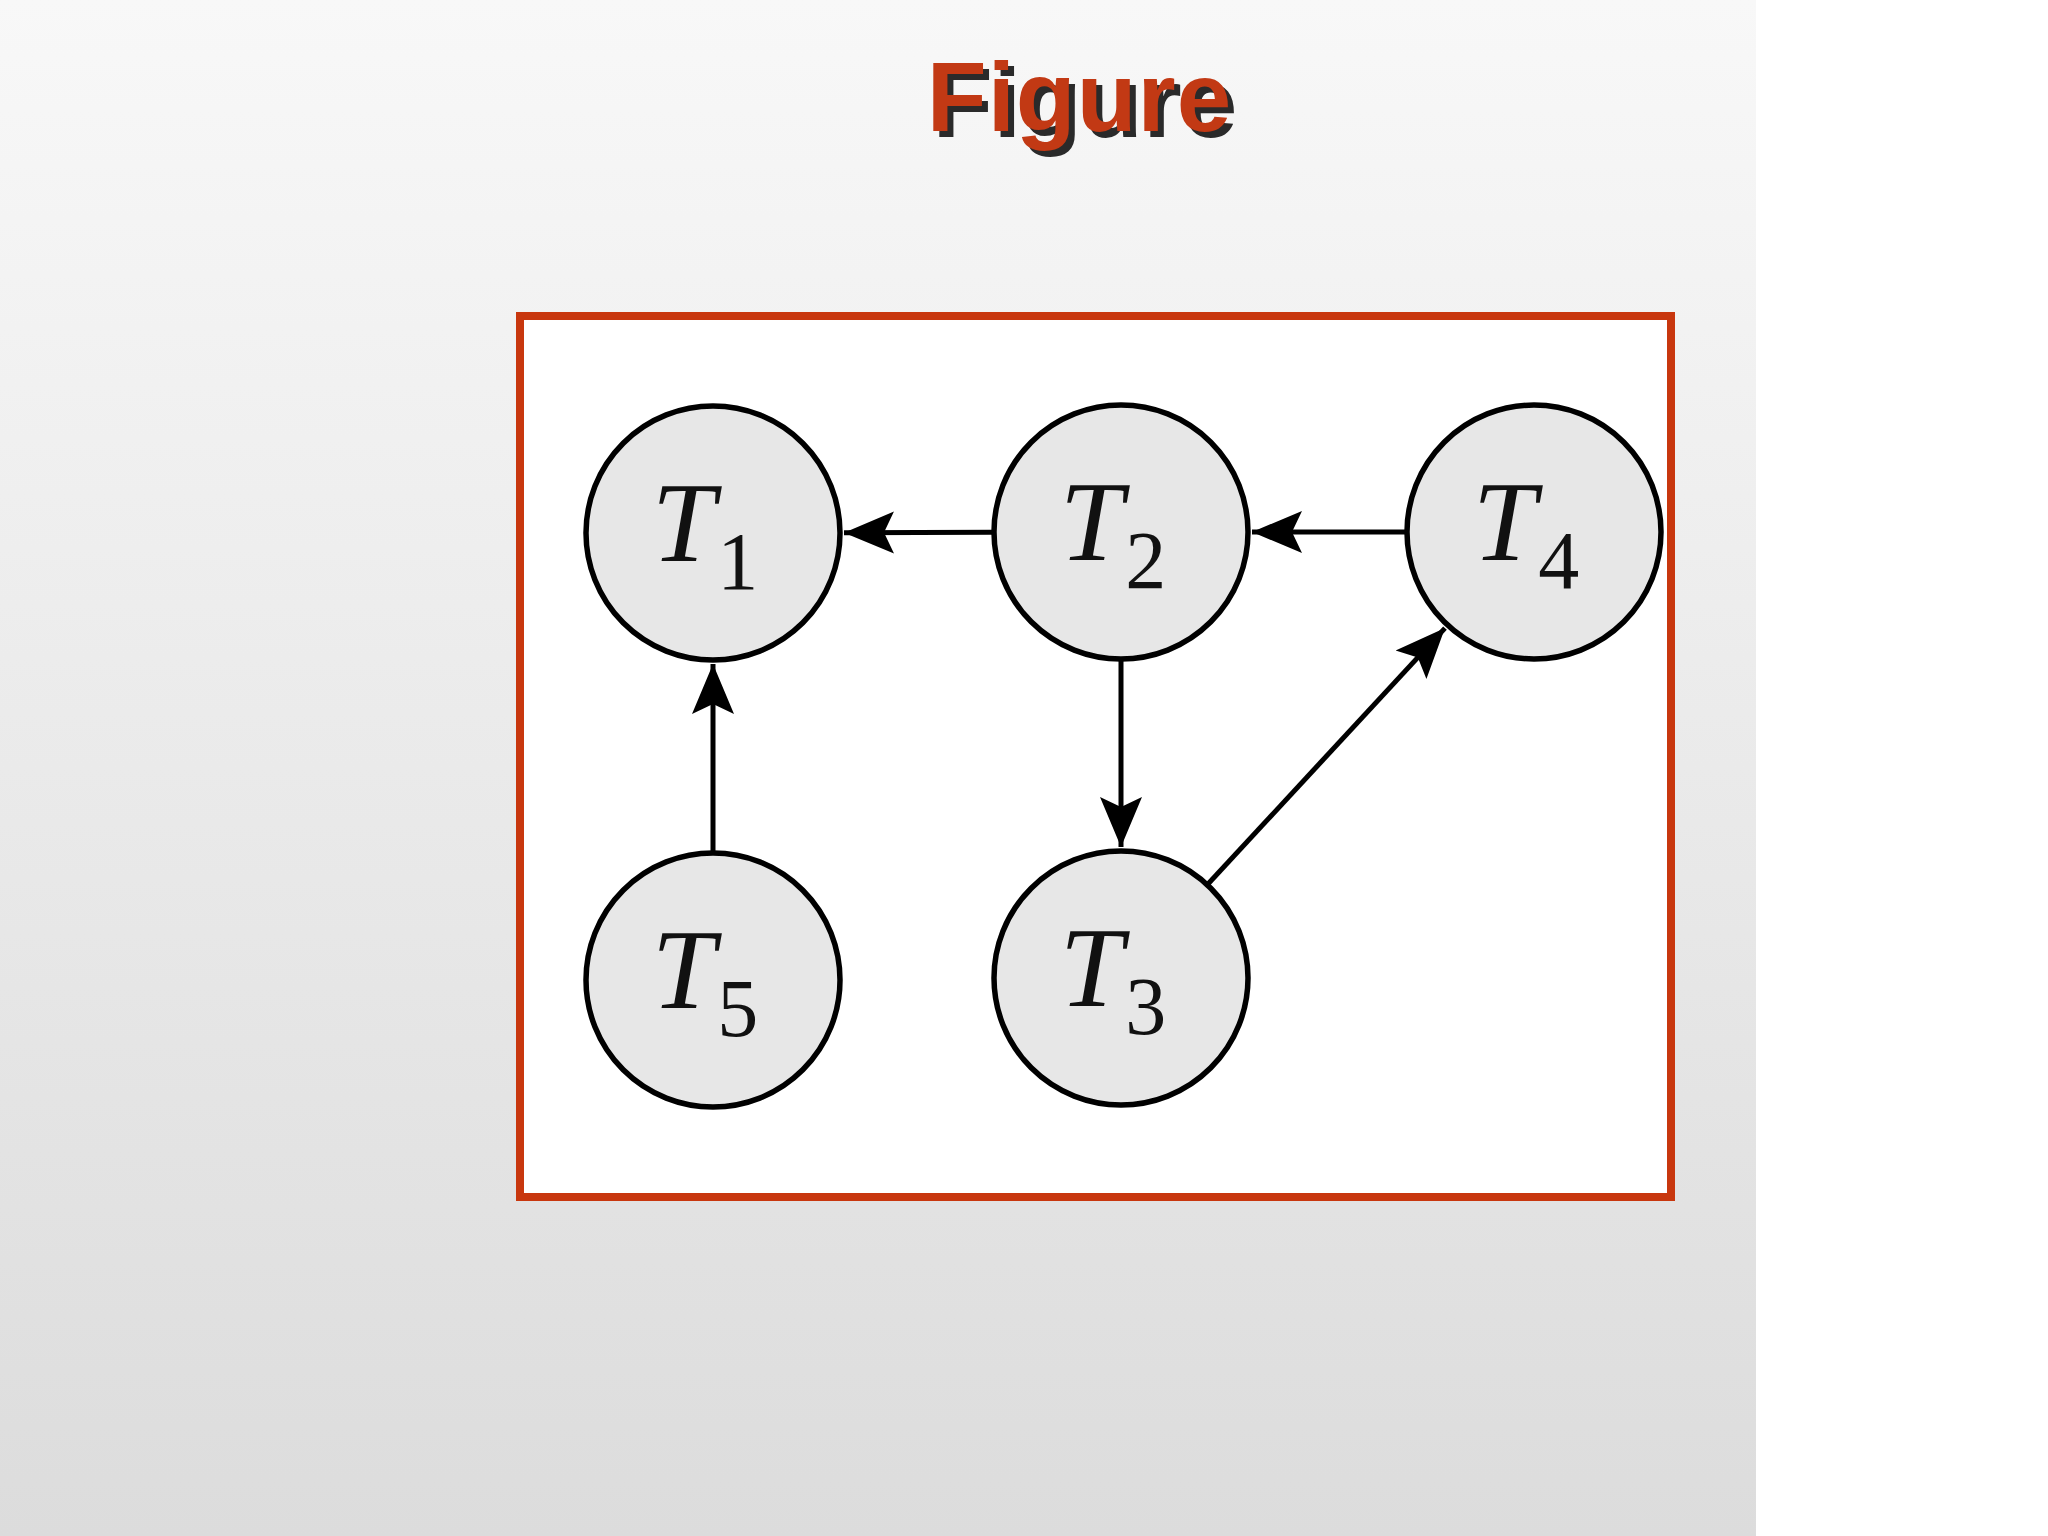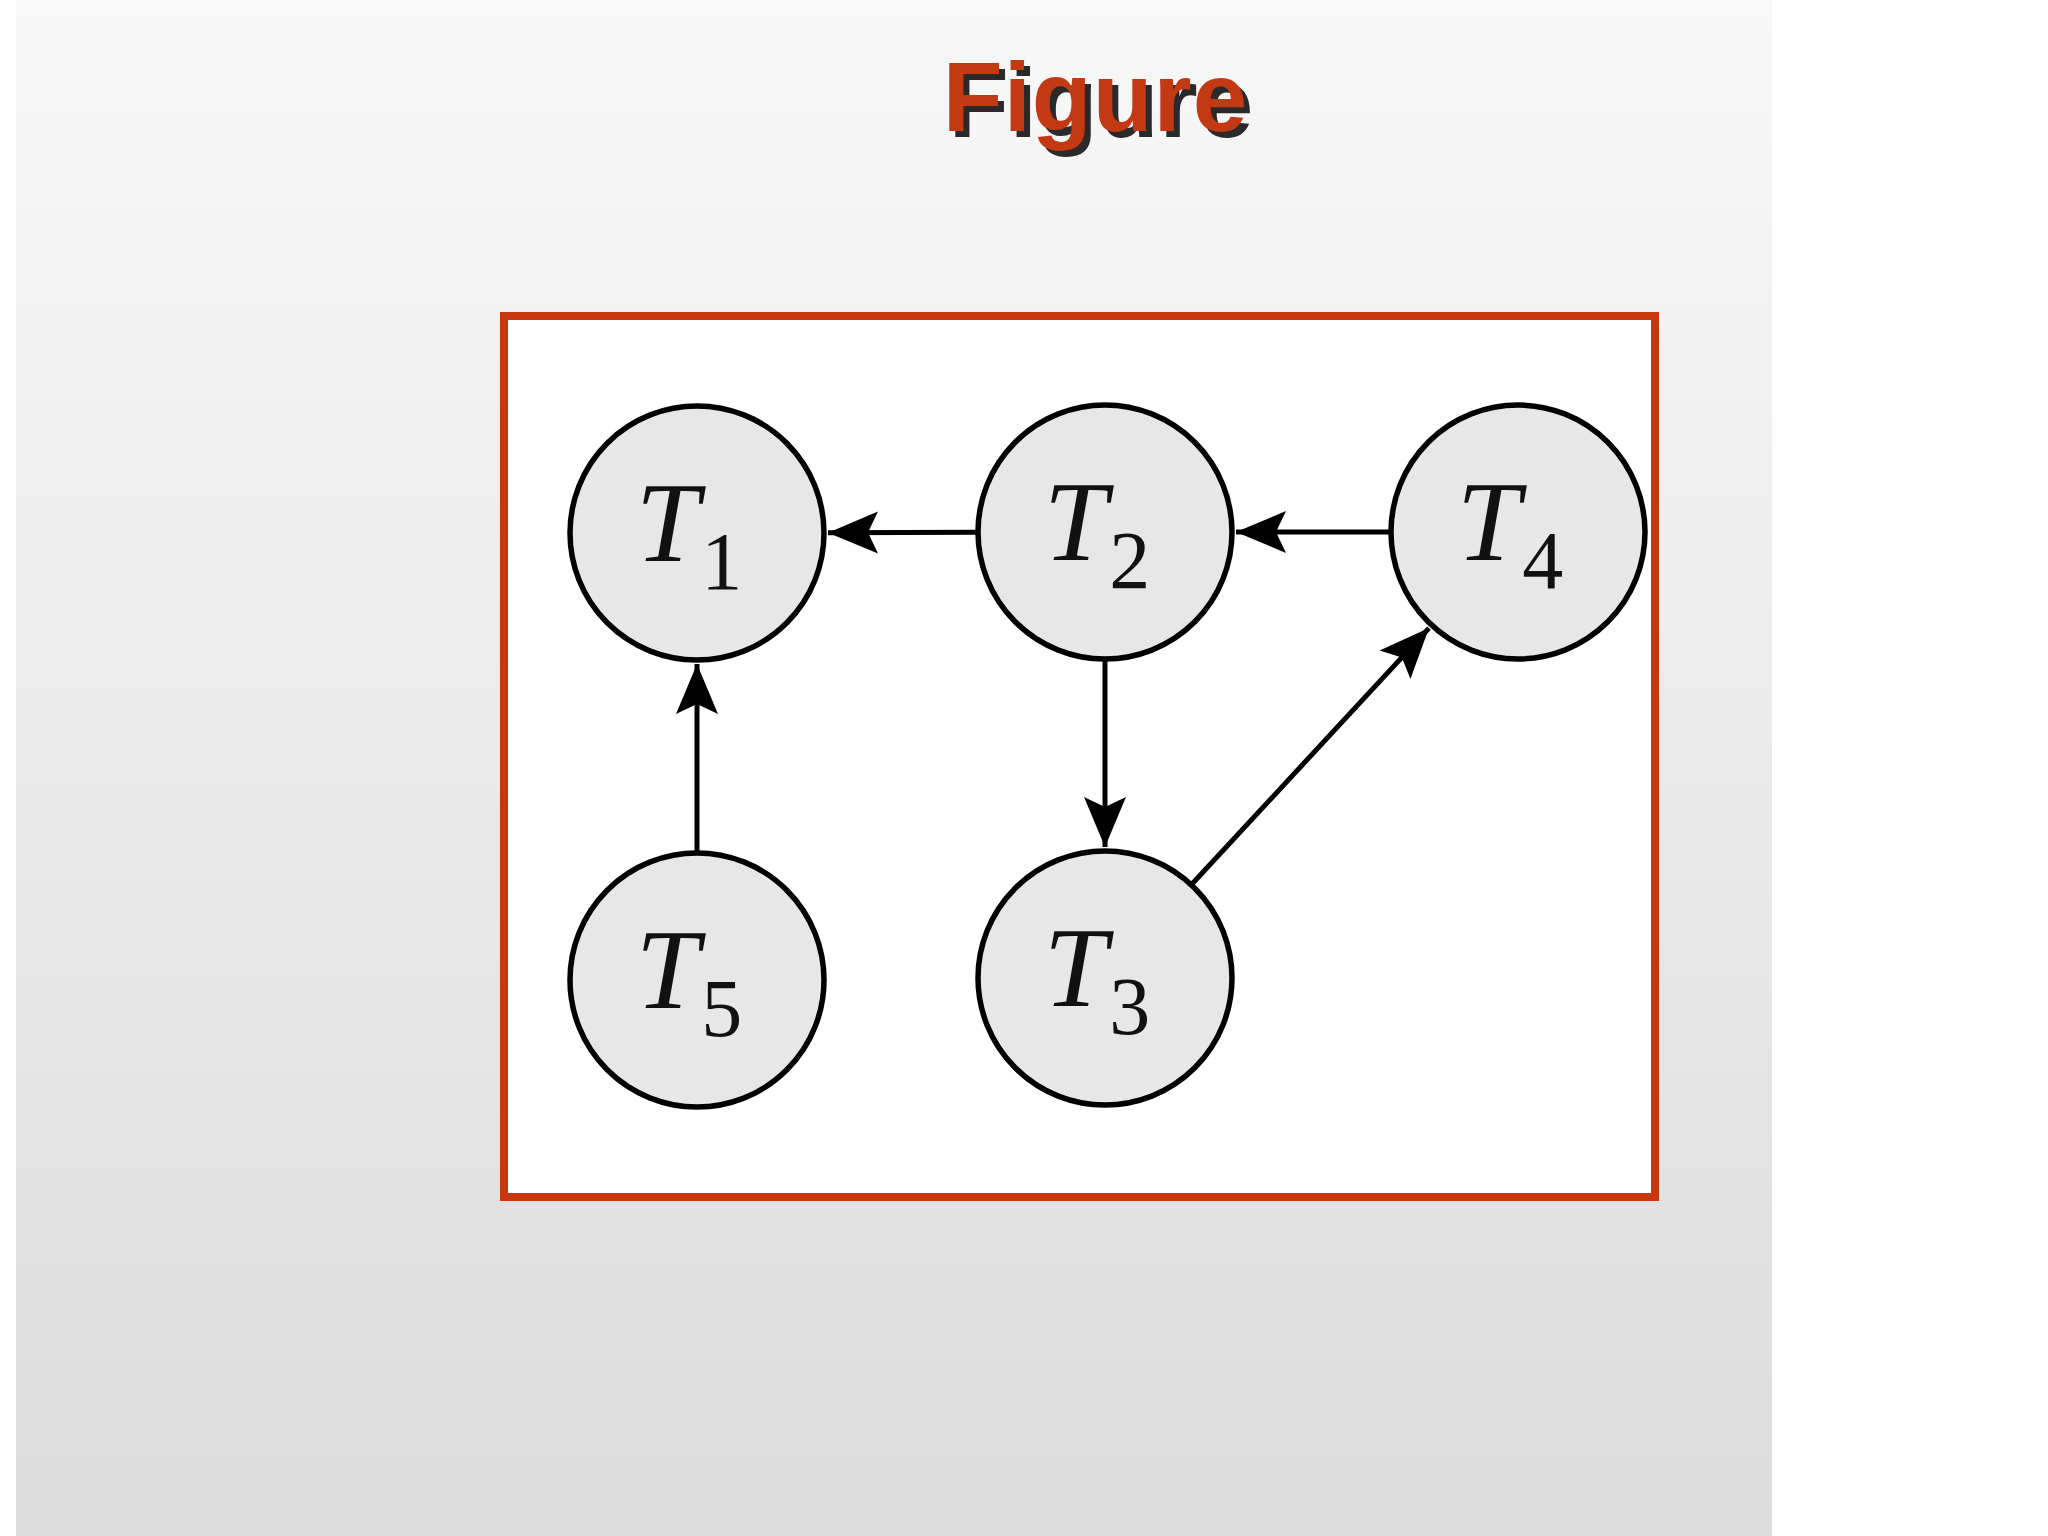--- a/index.html
+++ b/index.html
@@ -6,36 +6,35 @@
   body {
     width: 2048px; height: 1536px;
     font-family: "Liberation Sans", sans-serif;
     overflow: hidden;
   }
   .slide {
     position: relative;
     width: 1756px; height: 1536px;
     background: linear-gradient(to bottom, var(--background-top, #f8f8f8), var(--background-bottom, #dddddd));
     overflow: hidden;
-    margin-left: 16px;
   }
   .slide-title {
     position: absolute;
     left: 500px; top: 44px; width: 1159px;
     text-align: center;
     font-size: 98px;
     font-weight: bold;
     line-height: 1.1;
     color: var(--title, #c23914);
     text-shadow: 6px 6px 0 var(--title-shadow, #2a2a2a);
     letter-spacing: 1px;
   }
   .figure-box {
     position: absolute;
-    left: 484px; top: 312px;
+    left: 516px; top: 312px;
     width: 1159px; height: 889px;
     box-sizing: border-box;
     border: 8px solid var(--box-border, #c8370e);
     background: var(--box-background, #ffffff);
   }
   .graph-svg {
     position: absolute;
     left: -8px; top: -8px;
   }
   .graph-svg .node-circle {

